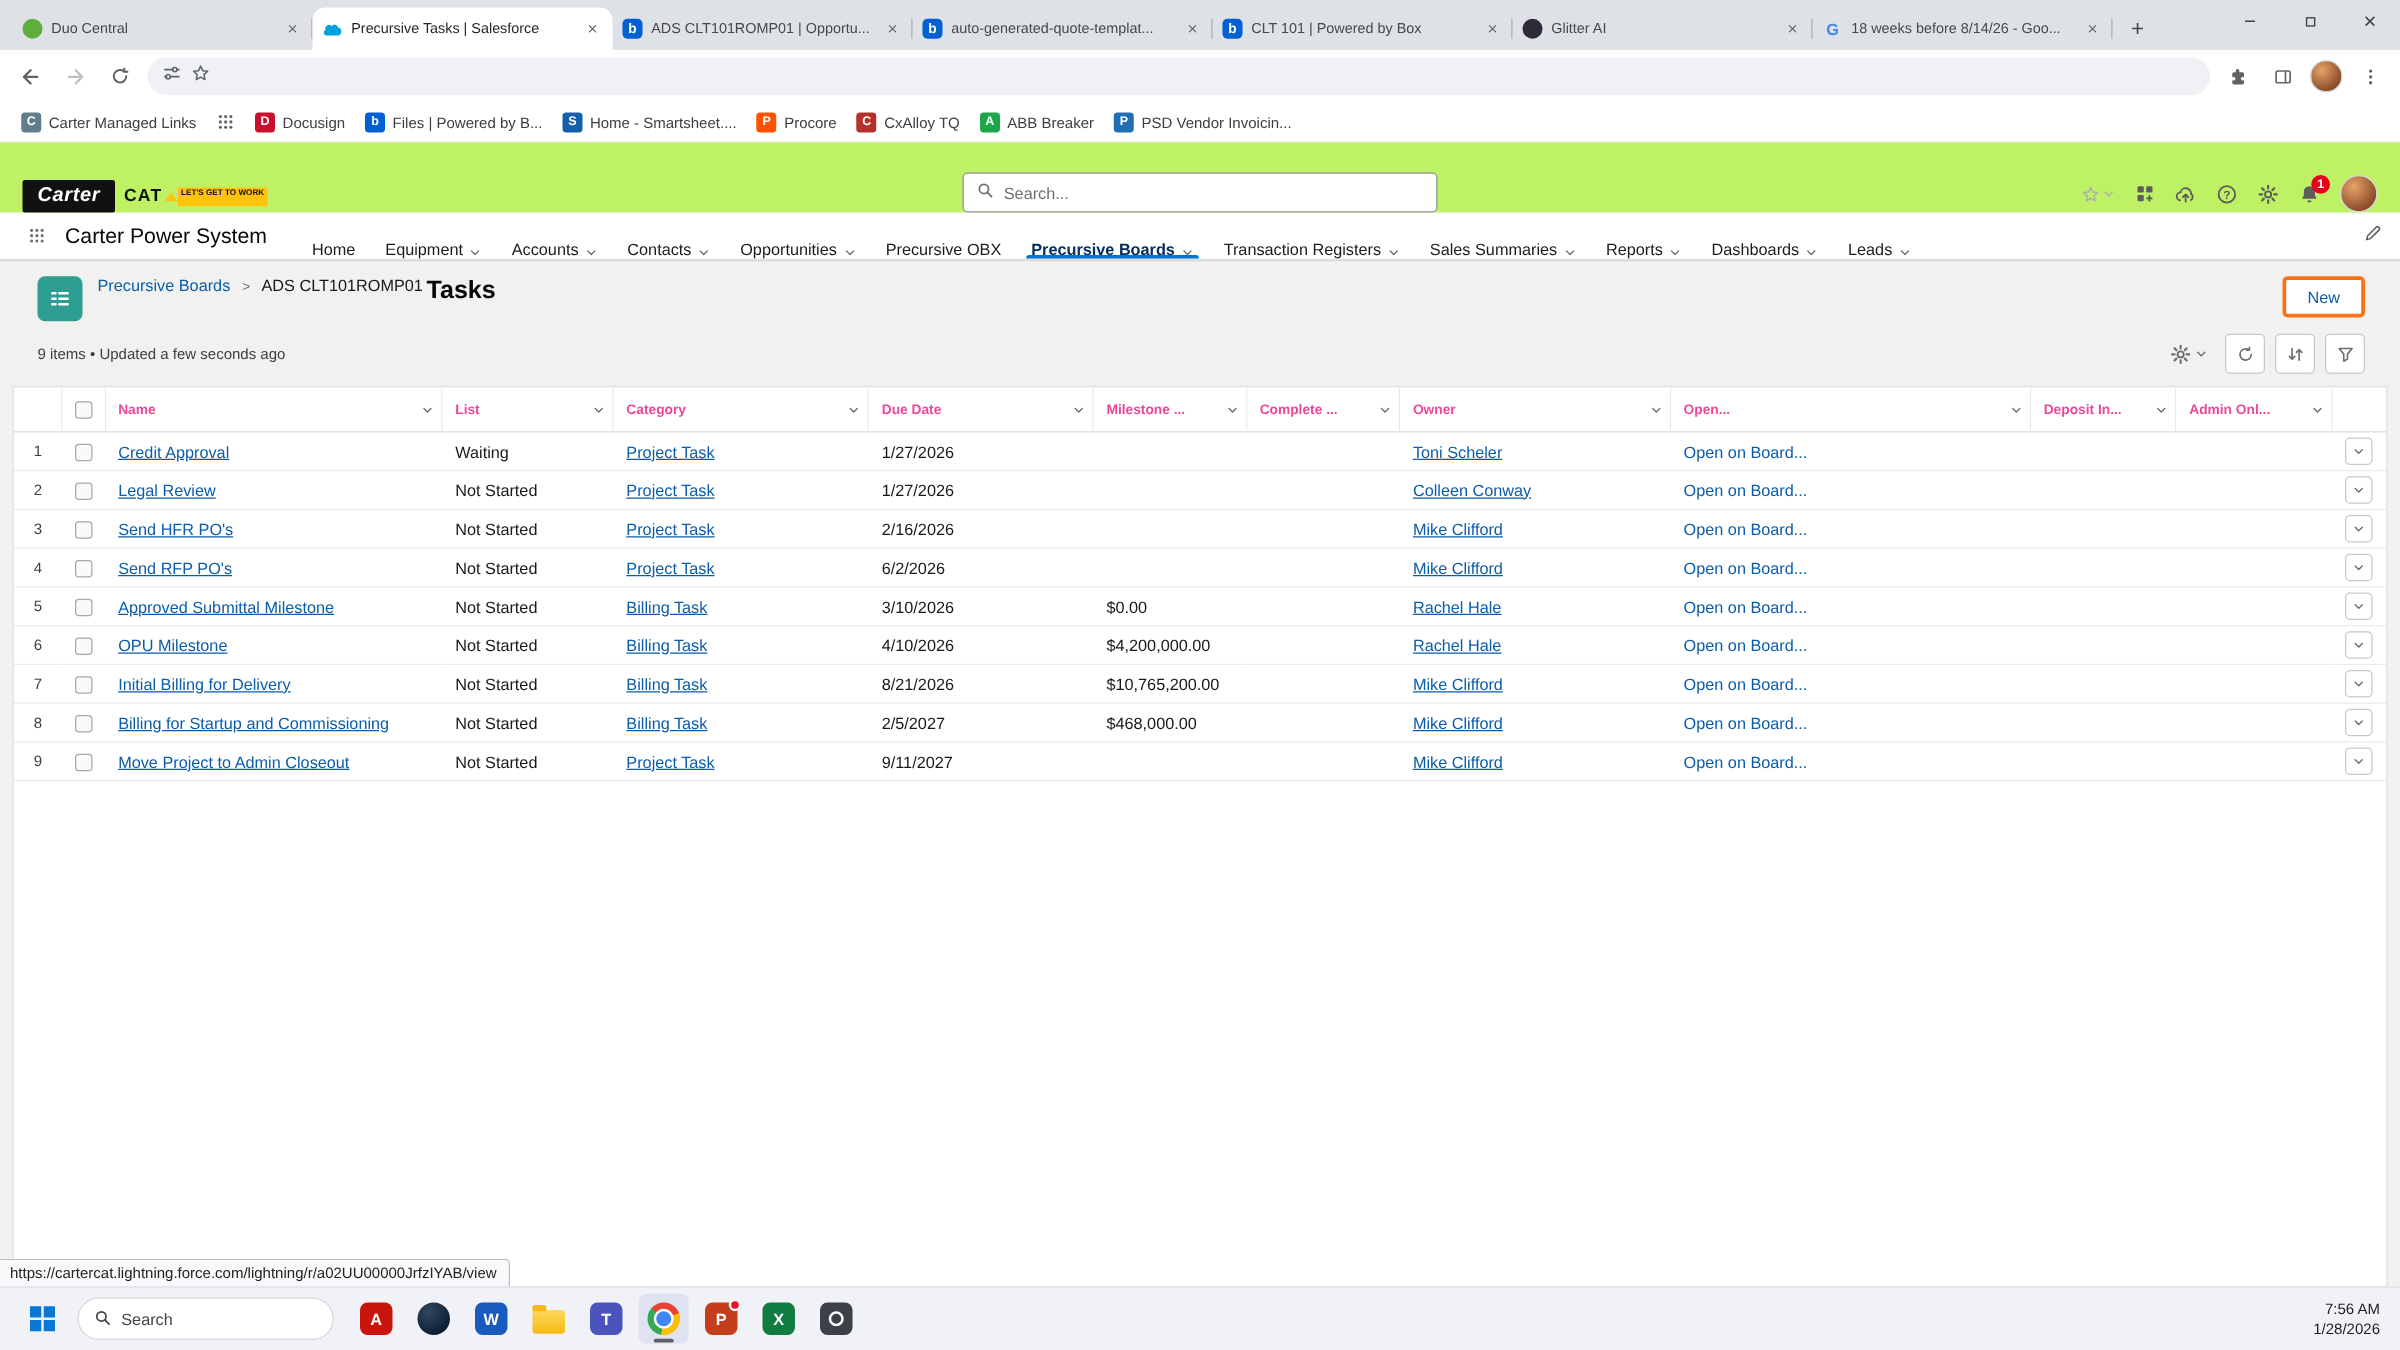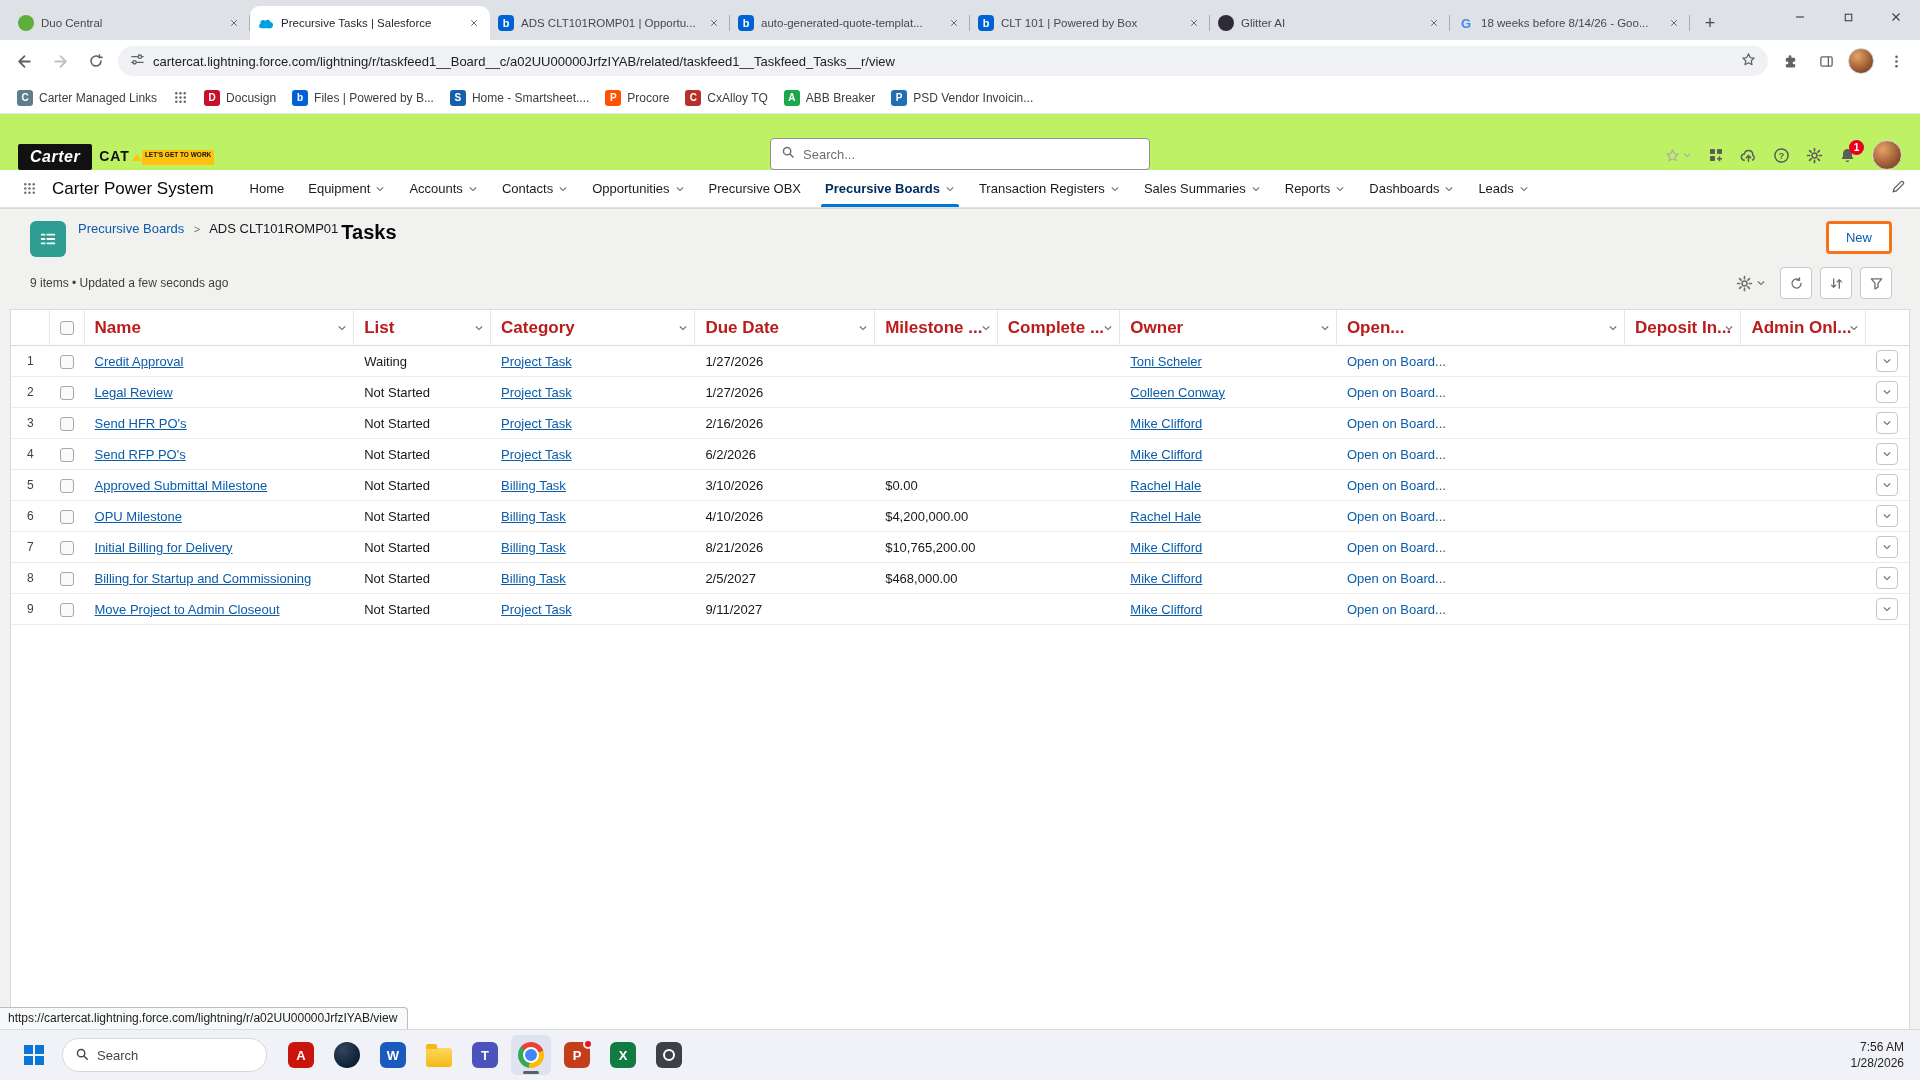--- a/index.html
+++ b/index.html
@@ -57,21 +57,21 @@
   .sf-iconbtn{display:inline-flex;align-items:center;gap:2px;position:relative;color:#5C5C5C}
   .sf-iconbtn.dim{color:#B0ADAB}
   .badge{position:absolute;top:-7px;right:-8px;background:#EA001E;color:#fff;font-size:10px;font-weight:bold;border-radius:8px;min-width:15px;height:15px;line-height:15px;text-align:center;padding:0 3px}
   .avatar{width:30px;height:30px;border-radius:50%;background:radial-gradient(circle at 35% 30%,#E8A268,#8C4F2B 70%);border:1px solid #D8D8D8}
 
   
   .sf-nav{height:38px;background:#fff;border-bottom:1px solid #E0E0E0;display:flex;align-items:center;padding:0 14px;flex:none}
   .waffle{width:30px;height:30px;display:flex;align-items:center;justify-content:center;color:#706E6B}
   .app-name{font-size:17px;color:#080707;margin:0 24px 0 8px;white-space:nowrap}
   .sf-nav-items{display:flex;height:100%;flex:1;min-width:0;overflow:hidden}
-  .sf-nav-item{display:flex;align-items:center;gap:5px;padding:0 12px;font-size:13px;color:#1B1B1B;position:relative;white-space:nowrap}
+  .sf-nav-item{display:flex;align-items:flex-end;gap:5px;padding:0 12px;font-size:13px;color:#1B1B1B;position:relative;white-space:nowrap}
   .sf-nav-item .chev{color:#747474}
   .sf-nav-item.active{font-weight:bold;color:#032D60}
   .sf-nav-item.active::after{content:"";position:absolute;left:8px;right:8px;bottom:0;height:3px;background:#0176D3;border-radius:2px 2px 0 0}
   .nav-pencil{margin-left:auto;color:#5C5C5C;flex:none}
 
   
   .content{flex:1;min-height:0;background:#F1F1F0;border-top:1px solid #D9D9D9;display:flex;flex-direction:column}
   .page-header{padding:12px 28px 10px 30px;flex:none}
   .ph-row1{display:flex;align-items:flex-start}
   .title-icon{width:36px;height:36px;border-radius:6px;background:#2E9E92;display:flex;align-items:center;justify-content:center;flex:none;margin-right:12px}
@@ -84,21 +84,21 @@
   .new-btn{margin-left:auto;height:33px;padding:0 17px;background:#fff;border:3px solid #f97316;border-radius:4px;color:#0B5CAB;font-size:13px;font-family:"Liberation Sans",sans-serif;cursor:pointer}
   .ph-row2{display:flex;align-items:center;margin-top:10px}
   .meta{font-size:12px;color:#3E3E3C}
   .list-actions{margin-left:auto;display:flex;align-items:center;gap:8px}
   .gear-dd{display:inline-flex;align-items:center;gap:3px;color:#706E6B;margin-right:6px}
   .icon-btn{width:32px;height:32px;background:#fff;border:1px solid #C9C7C5;border-radius:4px;color:#706E6B;display:flex;align-items:center;justify-content:center;cursor:pointer}
 
   
   .list-card{flex:1;min-height:0;margin:0 10px;background:#fff;border:1px solid #DDDBDA;border-bottom:none;overflow:hidden}
   table{width:100%;border-collapse:separate;border-spacing:0;table-layout:fixed;font-size:13px}
-  thead th{height:36px;border-bottom:1px solid #DDDBDA;border-right:1px solid #E8E8E6;background:#fff;text-align:left;font-size:17px;font-weight:bold;color:#b91c1c;padding:0 20px 0 10px;position:relative;white-space:nowrap;overflow:hidden}
+  thead th{height:36px;border-bottom:1px solid #DDDBDA;border-right:1px solid #E8E8E6;background:#fff;text-align:left;font-size:11px;font-weight:bold;color:#ec4899;padding:0 20px 0 10px;position:relative;white-space:nowrap;overflow:hidden}
   thead th:last-child{border-right:none}
   thead th .hchev{position:absolute;right:6px;top:50%;transform:translateY(-50%);color:#706E6B}
   tbody td{height:31px;padding:0 10px;border-bottom:1px solid #ECEBEA;white-space:nowrap;overflow:hidden;text-overflow:ellipsis;color:#181818}
   td.rownum,th.rownum{padding-left:16px;color:#3E3E3C;font-size:12px}
   a.lk{color:#0B5CAB;text-decoration:none;cursor:pointer}
   a.lku{color:#0B5CAB;text-decoration:underline;cursor:pointer}
   .checkbox{width:14px;height:14px;border:1px solid #ABA7A3;border-radius:3px;background:#FAFAF9;display:inline-block;vertical-align:middle}
   .row-action{width:22px;height:22px;border:1px solid #C9C7C5;border-radius:4px;background:#fff;color:#706E6B;display:inline-flex;align-items:center;justify-content:center;cursor:pointer}
 
   
@@ -239,21 +239,20 @@
         </svg>
       </span>
     <div class="urlbar">
       <span id="ic-tune"><svg viewBox="0 0 16 16" width="15" height="15">
             <g stroke="currentColor" stroke-width="1.4" stroke-linecap="round">
               <path d="M2 5h6.5M12.5 5H14M2 11h1.5M7 11h7"></path>
               <circle cx="10.5" cy="5" r="1.8" fill="none"></circle>
               <circle cx="4.8" cy="11" r="1.8" fill="none"></circle>
             </g>
           </svg></span>
-      <input readonly="" value="cartercat.lightning.force.com/lightning/r/taskfeed1__Board__c/a02UU00000JrfzIYAB/related/taskfeed1__Taskfeed_Tasks__r/view" style="">
       <span id="ic-star"><svg viewBox="0 0 16 16" width="15" height="15">
             <path d="M8 2l1.8 3.9 4.2.5-3.1 2.9.8 4.2L8 11.4l-3.7 2.1.8-4.2L2 6.4l4.2-.5z" fill="none" stroke="currentColor" stroke-width="1.3" stroke-linejoin="round"></path>
           </svg></span>
     </div>
     <span class="nav-btn" id="ic-puzzle">
         <svg viewBox="0 0 16 16" width="15" height="15">
           <path d="M6 2.8a1.5 1.5 0 0 1 3 0V4h2.5A1.5 1.5 0 0 1 13 5.5V8h-1.2a1.5 1.5 0 0 0 0 3H13v2a1.5 1.5 0 0 1-1.5 1.5h-7A1.5 1.5 0 0 1 3 13v-2h1.2a1.5 1.5 0 0 0 0-3H3V5.5A1.5 1.5 0 0 1 4.5 4H6z" fill="currentColor"></path>
         </svg>
       </span>
     <span class="nav-btn" id="ic-panel">

